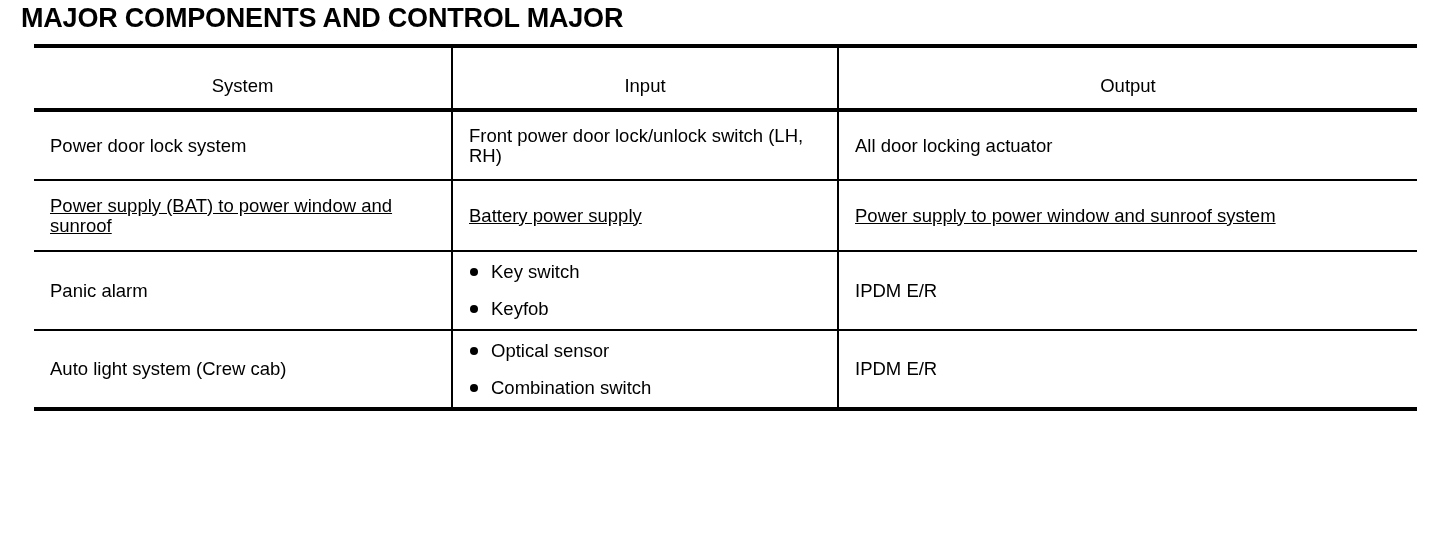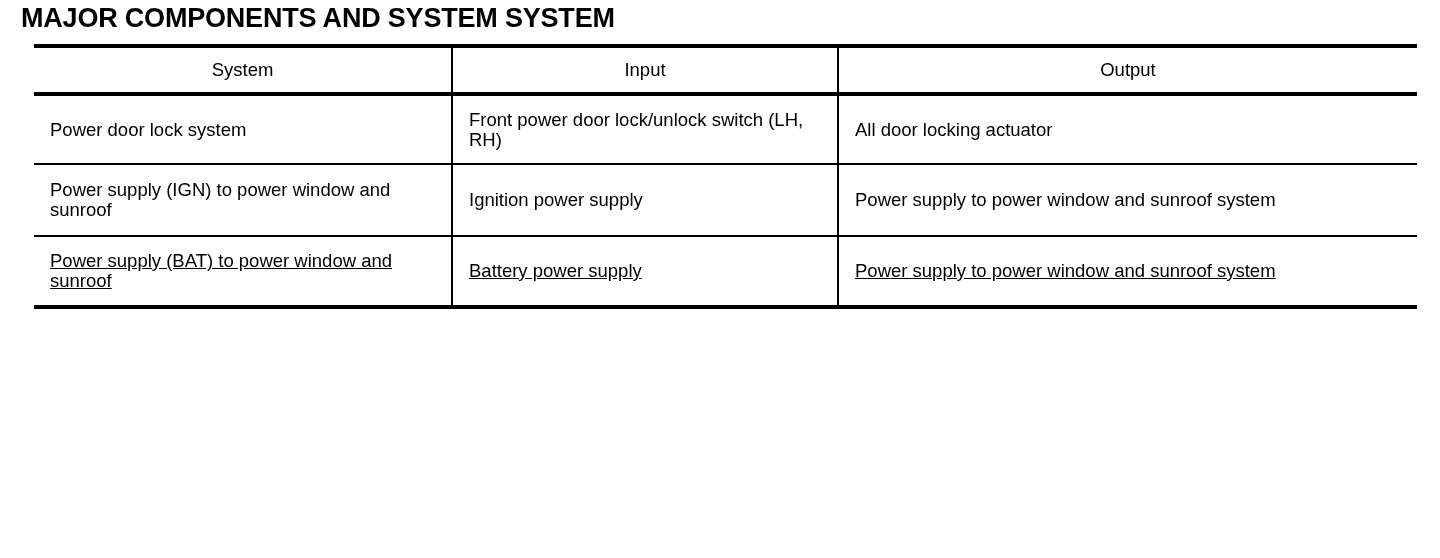--- a/index.html
+++ b/index.html
@@ -84,21 +84,21 @@
 
   .cell-pad {
     padding: 8px 16px 8px 16px;
   }
   .cell-pad-tight {
     padding: 6px 16px 6px 16px;
   }
 
   th .cell-pad {
     text-align: center;
-    padding-top: 9px;
+    padding-top: 25px;
     padding-bottom: 9px;
   }
 
   
   ul.bullets {
     list-style: none;
     margin: 0;
     padding: 0;
   }
   ul.bullets li {
@@ -125,21 +125,21 @@
   .row-h5 { height: 79px; }
   .row-h6 { height: 79px; }
 
   .twoline { line-height: 20px; }
 </style>
 </head>
 <body>
 
 <div class="page">
 
-  <div class="doc-title">MAJOR COMPONENTS AND SYSTEM SYSTEM</div>
+  <div class="doc-title">MAJOR COMPONENTS AND CONTROL MAJOR</div>
 
   <div class="table-wrap">
     <table class="spec">
       <colgroup>
         <col class="c-system">
         <col class="c-input">
         <col class="c-output">
       </colgroup>
 
       <thead>
@@ -164,43 +164,64 @@
             <div class="cell-pad">Power door lock system</div>
           </td>
           <td>
             <div class="cell-pad twoline">Front power door lock/unlock switch (LH, RH)</div>
           </td>
           <td>
             <div class="cell-pad">All door locking actuator</div>
           </td>
         </tr>
 
-        <tr class="row-h3">
-          <td>
-            <div class="cell-pad twoline">Power supply (IGN) to power window and sunroof</div>
-          </td>
-          <td>
-            <div class="cell-pad">Ignition power supply</div>
+
+        <tr class="row-h4">
+          <td>
+            <div class="cell-pad twoline">Power supply (BAT) to power window and sunroof</div>
+          </td>
+          <td>
+            <div class="cell-pad">Battery power supply</div>
           </td>
           <td>
             <div class="cell-pad">Power supply to power window and sunroof system</div>
           </td>
         </tr>
 
-        <tr class="row-h4">
-          <td>
-            <div class="cell-pad twoline">Power supply (BAT) to power window and sunroof</div>
-          </td>
-          <td>
-            <div class="cell-pad">Battery power supply</div>
-          </td>
-          <td>
-            <div class="cell-pad">Power supply to power window and sunroof system</div>
-          </td>
-        </tr>
-
-
+        <tr class="row-h5">
+          <td>
+            <div class="cell-pad">Panic alarm</div>
+          </td>
+          <td>
+            <div class="cell-pad-tight">
+              <ul class="bullets">
+                <li><span class="dot"></span><span>Key switch</span></li>
+                <li><span class="dot"></span><span>Keyfob</span></li>
+              </ul>
+            </div>
+          </td>
+          <td>
+            <div class="cell-pad">IPDM E/R</div>
+          </td>
+        </tr>
+
+        <tr class="row-h6">
+          <td>
+            <div class="cell-pad">Auto light system (Crew cab)</div>
+          </td>
+          <td>
+            <div class="cell-pad-tight">
+              <ul class="bullets">
+                <li><span class="dot"></span><span>Optical sensor</span></li>
+                <li><span class="dot"></span><span>Combination switch</span></li>
+              </ul>
+            </div>
+          </td>
+          <td>
+            <div class="cell-pad">IPDM E/R</div>
+          </td>
+        </tr>
 
       </tbody>
     </table>
   </div>
 
 </div>
 
 </body></html>

